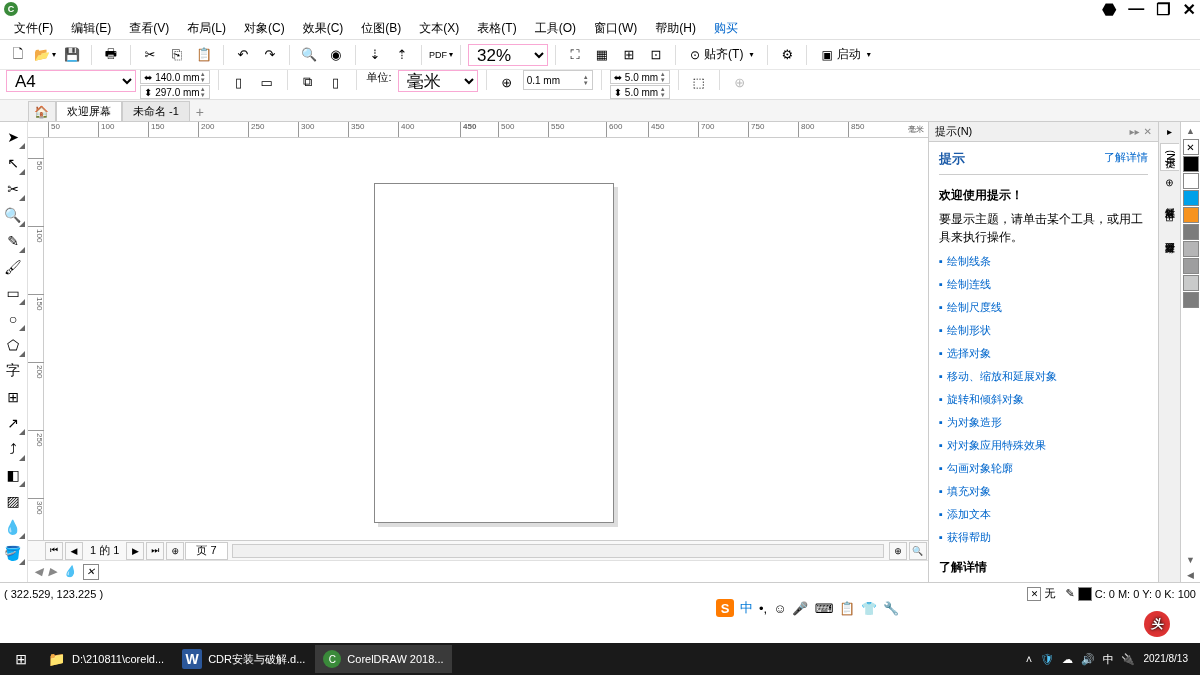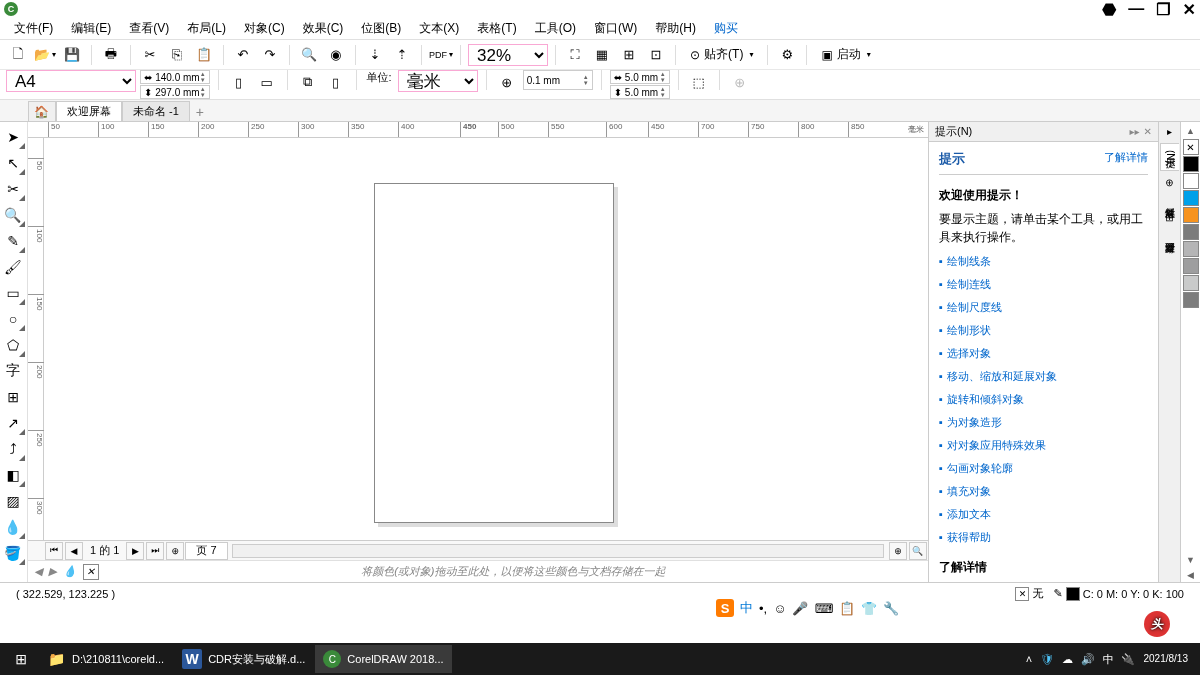--- a/index.html
+++ b/index.html
@@ -59,21 +59,21 @@
 
 .pagenav { height: 20px; display: flex; align-items: center; border-top: 1px solid #ccc; font-size: 11px; background: #f8f8f8; }
 .pagenav .pnbtn { width: 18px; height: 18px; display: flex; align-items: center; justify-content: center; border: 1px solid #ccc; font-size: 9px; cursor: pointer; margin: 0 1px; }
 .pagenav .pgtab { padding: 0 10px; height: 18px; display: flex; align-items: center; border: 1px solid #ccc; background: #fff; }
 .pagenav .scrollh { flex: 1; height: 14px; border: 1px solid #ccc; margin: 0 4px; position: relative; background: #f0f0f0; }
 
 
 .colorrow { height: 22px; display: flex; align-items: center; padding: 0 6px; gap: 6px; border-top: 1px solid #e0e0e0; font-size: 11px; color: #888; font-style: italic; }
 
 
-.statusbar { height: 22px; display: flex; align-items: center; padding: 0 16px; font-size: 11px; border-top: 1px solid #ccc; gap: 10px; background: #fff; }
+.statusbar { height: 22px; display: flex; align-items: center; padding: 0 4px; font-size: 11px; border-top: 1px solid #ccc; gap: 10px; background: #fff; }
 .statusbar .item { display: flex; align-items: center; gap: 3px; }
 .colorchip { width: 14px; height: 14px; border: 1px solid #888; }
 
 
 .hints-panel { width: 230px; border-left: 1px solid #ccc; background: #fff; display: flex; flex-direction: column; }
 .hints-header { height: 20px; background: #f0f0f0; border-bottom: 1px solid #ccc; display: flex; align-items: center; padding: 0 6px; font-size: 11px; }
 .hints-header .hctl { margin-left: auto; display: flex; gap: 4px; color: #888; font-size: 10px; }
 .hints-body { padding: 8px 10px; flex: 1; overflow: auto; }
 .hints-body h2 { font-size: 13px; color: #1a5aa8; display: inline-block; }
 .hints-body .learn { float: right; color: #0066cc; font-size: 11px; text-align: right; }
@@ -312,21 +312,20 @@
       <span class="pgtab">页 7</span>
       <div class="scrollh"></div>
       <span class="pnbtn">⊕</span>
       <span class="pnbtn">🔍</span>
     </div>
     <div class="colorrow">
       <span>◀</span>
       <span>▶</span>
       <span>💧</span>
       <span class="swatch nocolor"></span>
-      <span style="flex:1;text-align:center">将颜色(或对象)拖动至此处，以便将这些颜色与文档存储在一起</span>
     </div>
   </div>
 
   <div class="hints-panel">
     <div class="hints-header">
       <span>提示(N)</span>
       <span class="hctl">
         <span>▸▸</span>
         <span>✕</span>
       </span>

